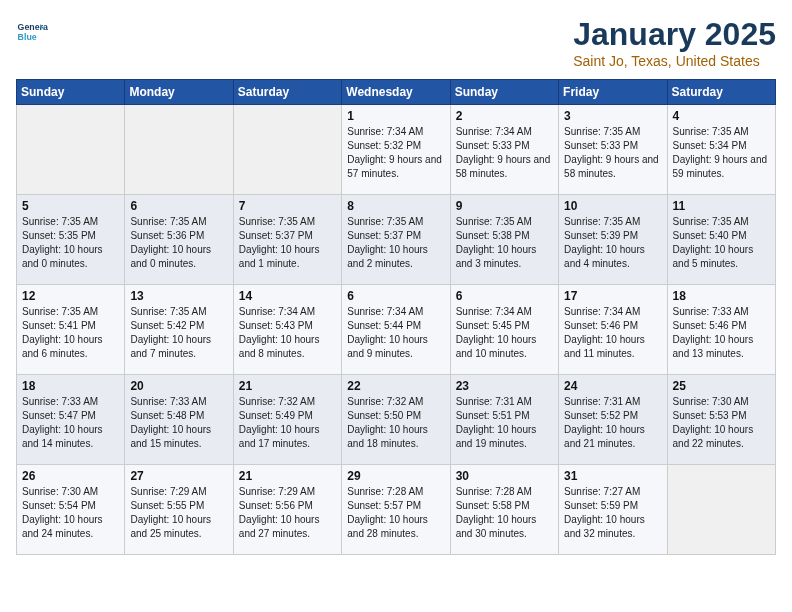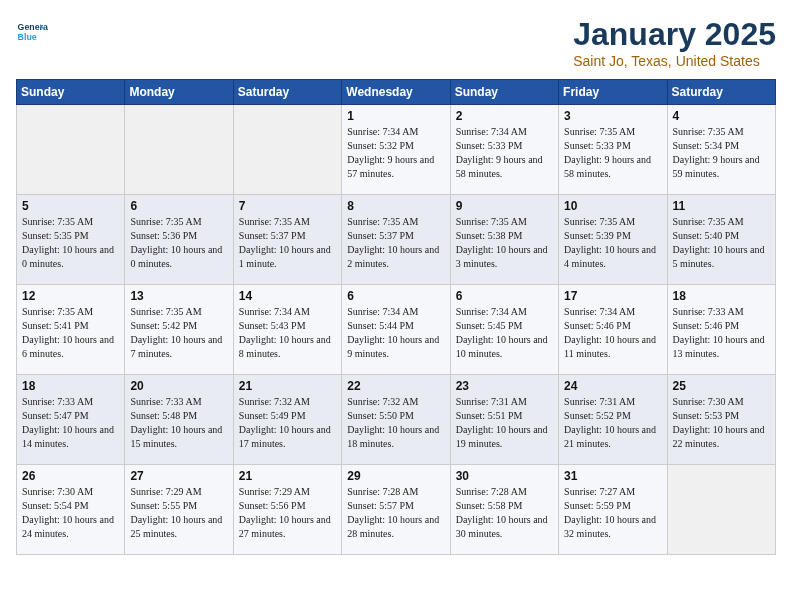--- a/index.html
+++ b/index.html
@@ -68,21 +68,20 @@
     .day-number {
       font-weight: bold;
       font-size: 12px;
       margin-bottom: 2px;
       color: #111;
     }
     .day-info {
       font-size: 10px;
       color: #222;
       line-height: 1.4;
-      font-family: Liberation Serif, serif;
     }
     .empty-cell {
       background: #f0f0f0 !important;
     }
   </style>
 </head>
 <body>
 
 <div class="header">
   <div class="logo">

